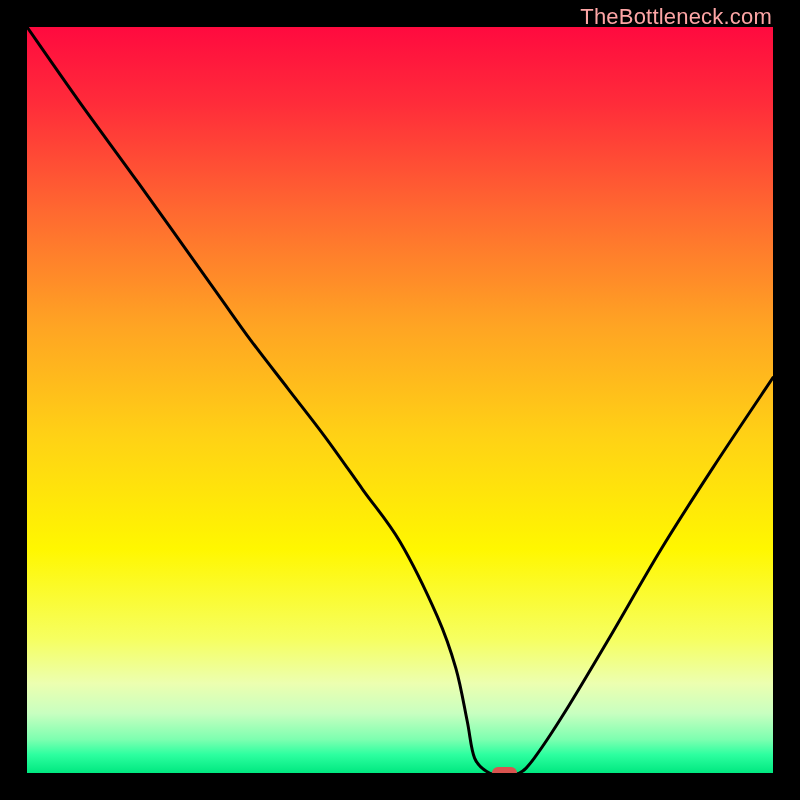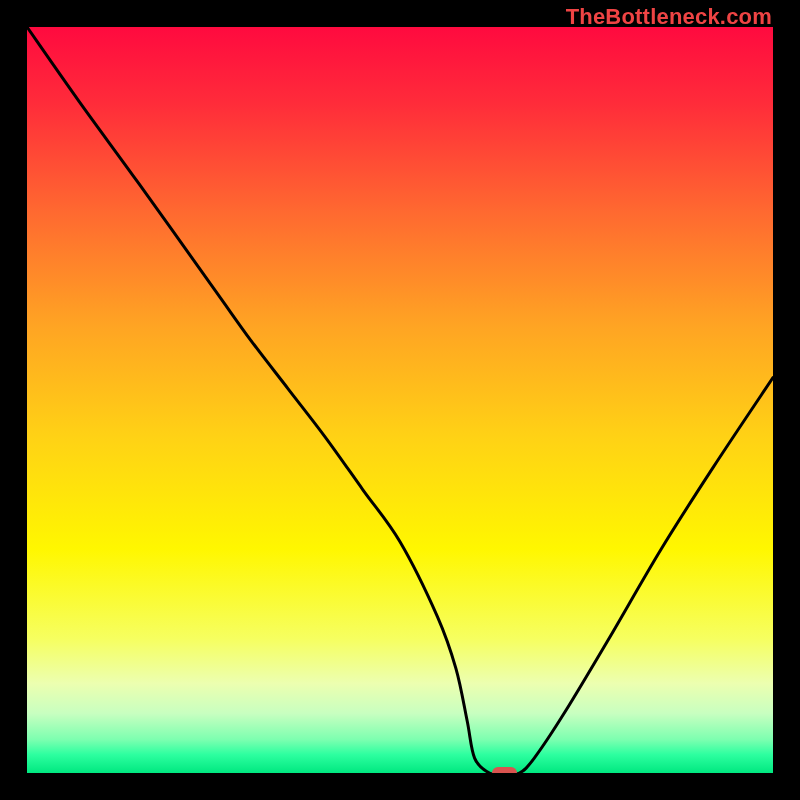--- a/index.html
+++ b/index.html
@@ -31,22 +31,22 @@
   .marker {
     position: absolute;
     border-radius: 8px;
   }
   .watermark {
     position: absolute;
     top: 4px;
     right: 28px;
     font-family: Arial, Helvetica, sans-serif;
     font-size: 22px;
-    font-weight: 700;
-    color: #ef4444;
+    font-weight: 400;
+    color: #fca5a5;
     letter-spacing: 0.2px;
   }
   svg.curve {
     position: absolute;
     inset: 0;
   }
 </style>
 </head>
 <body>
 

